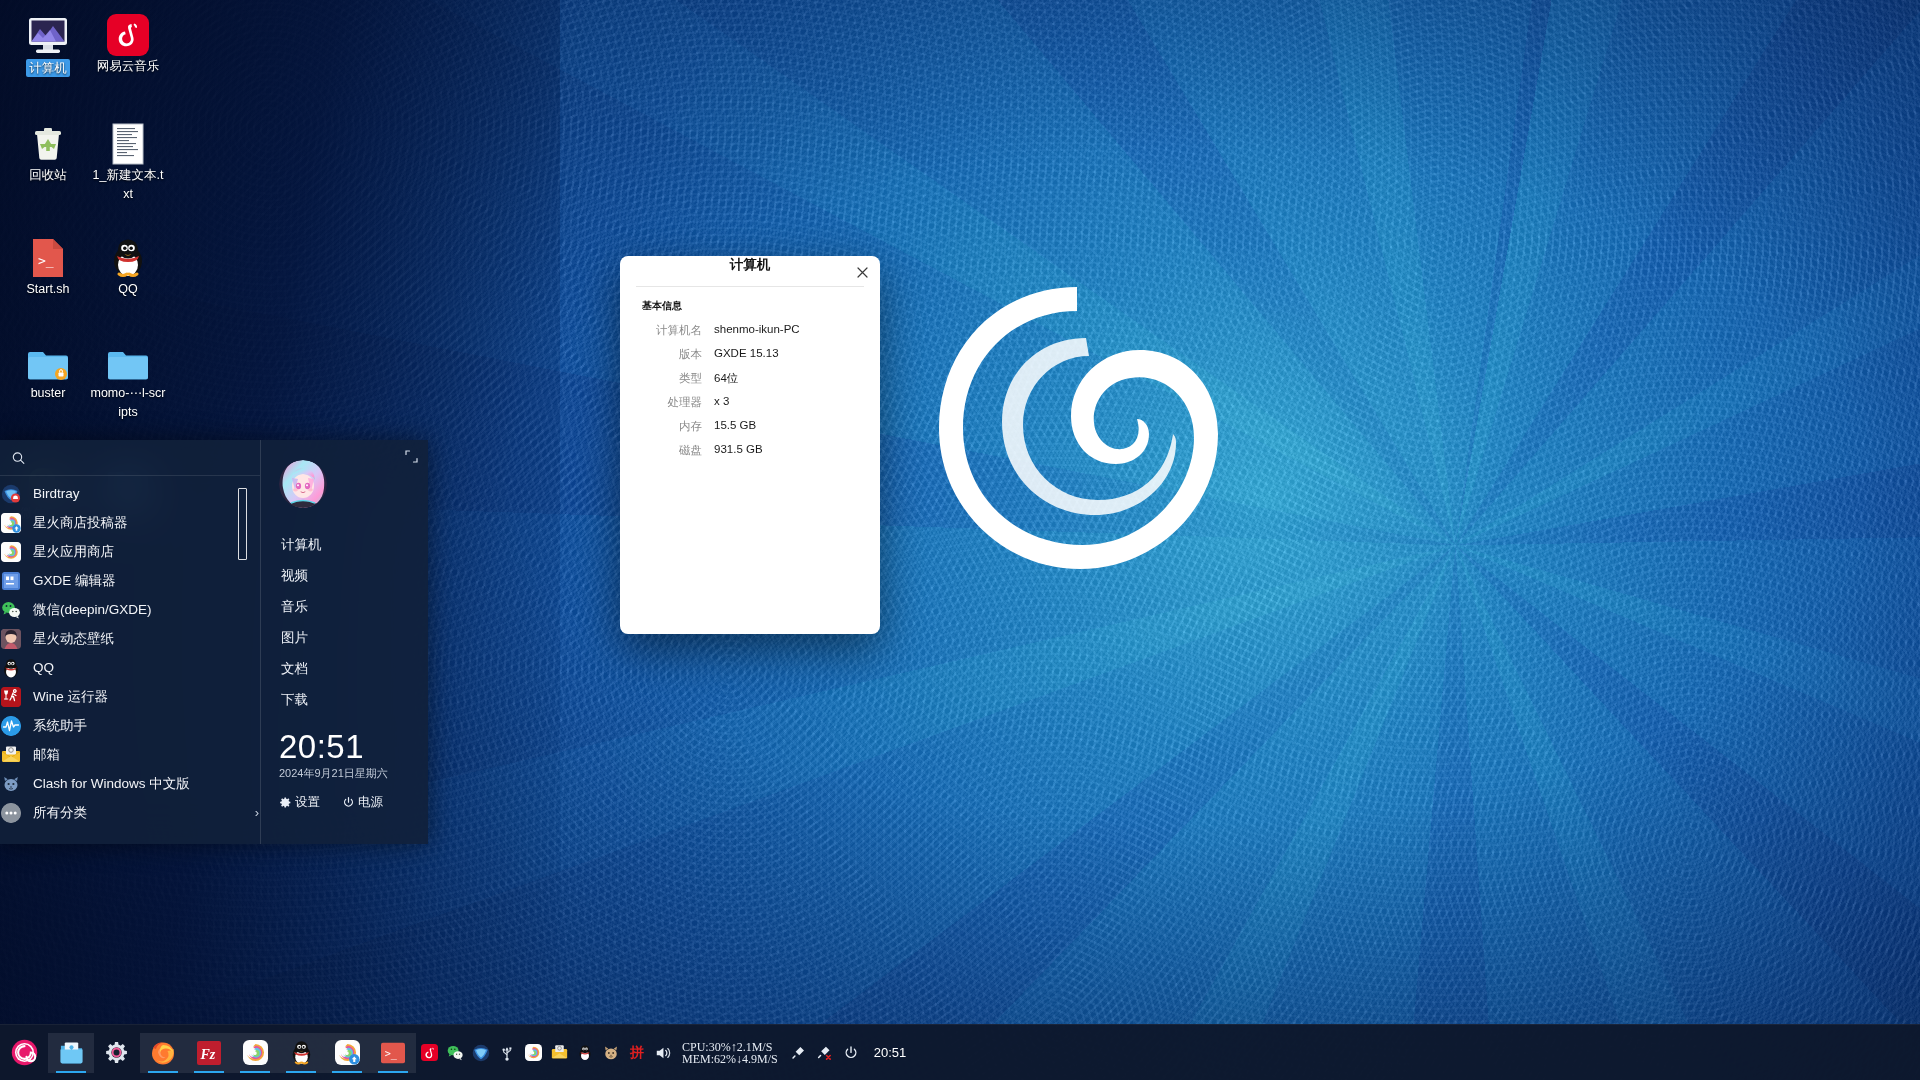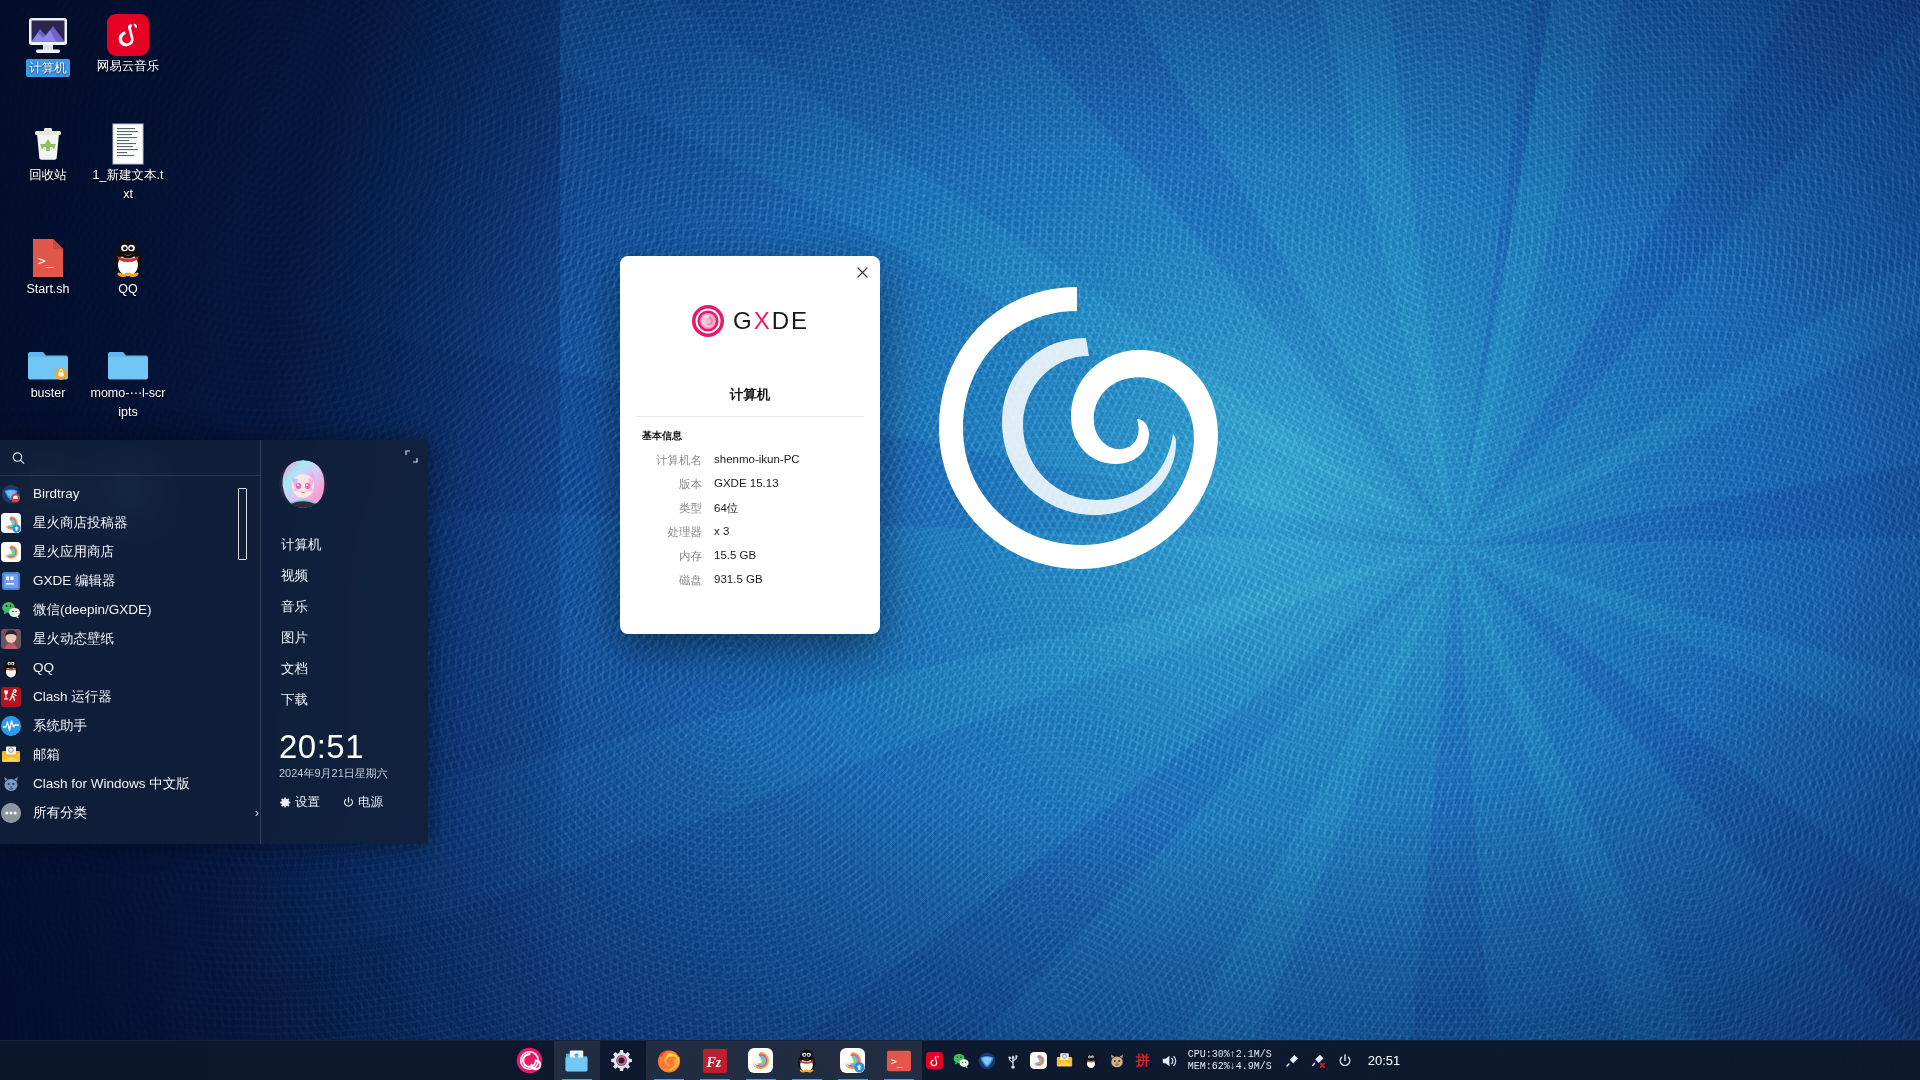--- a/index.html
+++ b/index.html
@@ -104,38 +104,38 @@
   }
   .places { margin:28px 0 0 20px; }
   .place-item { font-size:13.5px; color:#eef2f8; margin-bottom:13px; cursor:default; }
   .clock-time { margin:6px 0 0 18px; font-size:33px; font-weight:300; letter-spacing:.5px; color:#fff; }
   .clock-date { margin:0 0 1px 18px; font-size:11px; color:#c3ccd9; }
   .menu-actions { display:flex; margin:12px 0 0 18px; gap:22px; }
   .maction { display:flex; align-items:center; gap:3px; font-size:12.5px; color:#eef2f8; cursor:default; }
 
   
   .taskbar {
-    position:absolute; left:0; bottom:0; width:1920px; height:40px;
+    position:absolute; left:0; bottom:0; width:1920px; height:56px;
     background:rgba(13,24,44,0.97);
-    display:flex; align-items:center; justify-content:center;
+    display:flex; align-items:center; justify-content:flex-start;
     border-top:1px solid rgba(255,255,255,0.05);
   }
   .tb-left { display:flex; align-items:center; height:40px; }
   .tb-btn {
     width:46px; height:40px; display:flex; align-items:center; justify-content:center;
     cursor:default; position:relative;
   }
   .tb-btn.launcher { width:48px; }
   .tb-btn.open { background:rgba(255,255,255,0.09); }
   .tb-btn.open::after {
     content:""; position:absolute; left:8px; right:8px; bottom:0; height:2px; background:#2ca7f0;
   }
   .tb-right { display:flex; align-items:center; height:40px; padding-right:8px; gap:0; }
   .tray-ico { width:26px; height:40px; display:flex; align-items:center; justify-content:center; cursor:default; }
-  .sysmon { font-size:10px; line-height:12px; color:#e4eaf2; margin:0 8px 0 6px; font-family:Liberation Mono, monospace; white-space:nowrap; }
+  .sysmon { font-size:12px; line-height:12px; color:#e4eaf2; margin:0 8px 0 6px; font-family:Liberation Serif, serif; white-space:nowrap; }
   .tb-clock { font-size:13px; color:#fff; margin-left:10px; margin-right:6px; cursor:default; }
 
   
   .dialog {
     position:absolute; left:620px; top:256px; width:260px; height:378px;
     background:#ffffff; border-radius:8px; overflow:hidden;
     box-shadow:0 16px 44px rgba(0,0,0,.45);
     display:flex; flex-direction:column;
   }
   .dlg-close {
@@ -347,33 +347,20 @@
     </div>
   </div>
 
   <div class="dialog">
     <div class="dlg-close">
       <svg width="11" height="11" viewBox="0 0 11 11">
         <path d="M1 1 L10 10 M10 1 L1 10" stroke="#3a3a3a" stroke-width="1.2" stroke-linecap="round"></path>
       </svg>
     </div>
 
-    <div class="dlg-brand">
-      <svg width="34" height="34" viewBox="0 0 34 34">
-        <circle cx="17" cy="17" r="16" fill="#e8186b"></circle>
-        <circle cx="17" cy="17" r="12.5" fill="#ffffff"></circle>
-        <circle cx="17" cy="17" r="10.5" fill="#e8186b"></circle>
-        <circle cx="17" cy="17" r="8" fill="#f08bb0"></circle>
-        <path d="M17 9.5 A7.5 7.5 0 1 1 9.5 17 A7.5 7.5 0 0 1 17 9.5
-                 M17 12 A5 5 0 1 0 22 17 A5 5 0 0 0 17 12" fill="#f4a8c4"></path>
-        <path d="M18 11 A6 6 0 1 0 23 17.5 A4 4 0 1 1 18.5 13.5 Z" fill="#ffffff" opacity=".55"></path>
-        <circle cx="17" cy="17" r="2.6" fill="#f6bcd2"></circle>
-      </svg>
-      <div class="brand-text"><span>G</span><span class="x">X</span><span>DE</span></div>
-    </div>
 
     <div class="dlg-title">计算机</div>
     <div class="dlg-rule"></div>
     <div class="dlg-section">基本信息</div>
 
     <div>
       <div class="info-row">
         <div class="info-key">计算机名</div>
         <div class="info-val">shenmo-ikun-PC</div>
       </div>
@@ -514,21 +501,21 @@
 
         <div class="app-item">
           <span class="app-ico" style="background:#b5141c">
             <svg width="20" height="20" viewBox="0 0 20 20">
               <rect width="20" height="20" rx="3" fill="#b5141c"></rect>
               <path d="M3 3.5 h4.2 l-.6 3.2 a1.5 1.5 0 0 1 -2.9 0 z" fill="#fff"></path>
               <path d="M5 7.5 v4.5 M3.4 12 h3.4" stroke="#fff" stroke-width="1" stroke-linecap="round"></path>
               <path d="M12.5 4 a1.3 1.3 0 1 1 0 .01 M12 6 l-1.5 4 l2 -.5 l1 4 M12.5 7 l2.5 1.5 M11 9.5 l-2 3.5" stroke="#fff" stroke-width="1.3" fill="none" stroke-linecap="round"></path>
             </svg>
           </span>
-          <span class="app-lbl">Clash 运行器</span>
+          <span class="app-lbl">Wine 运行器</span>
         </div>
 
         <div class="app-item">
           <span class="app-ico" style="background:#2b9be8;border-radius:50%">
             <svg width="20" height="20" viewBox="0 0 20 20">
               <circle cx="10" cy="10" r="10" fill="#2b9be8"></circle>
               <path d="M2.5 11 h2.5 l1.5 -5 l2 8.5 l2 -9.5 l2 6 l1.5 -2 h3.5" stroke="#fff" stroke-width="1.3" fill="none" stroke-linejoin="round" stroke-linecap="round"></path>
             </svg>
           </span>
           <span class="app-lbl">系统助手</span>

